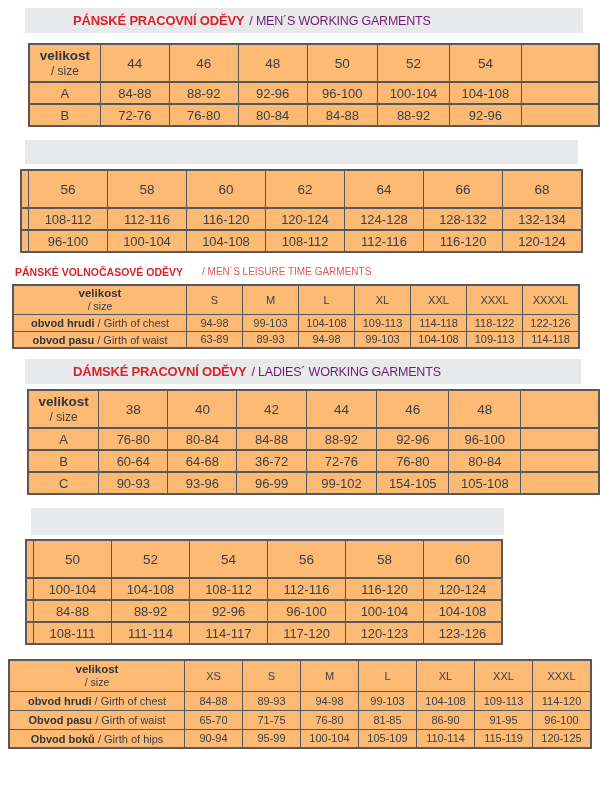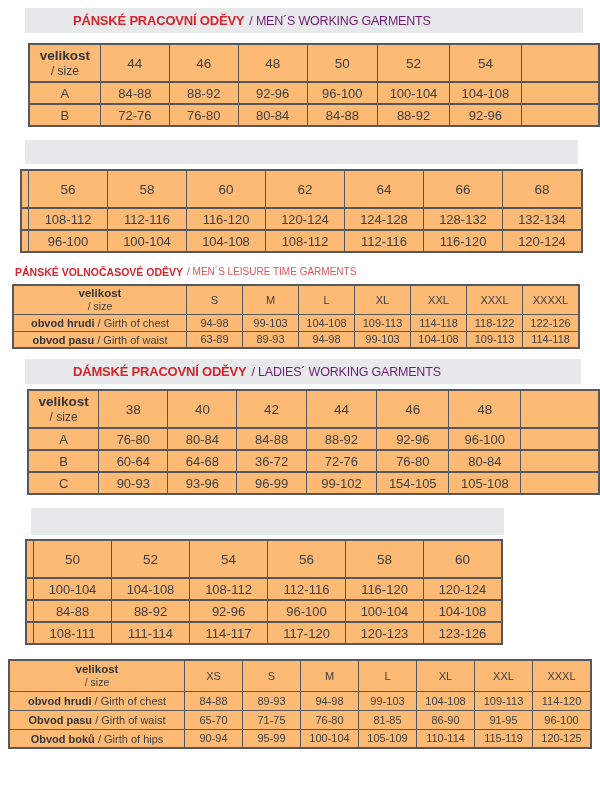--- a/index.html
+++ b/index.html
@@ -15,21 +15,21 @@
   }
   .band .cz{font-weight:bold;color:#d7232b;font-size:13px;letter-spacing:-0.2px;white-space:pre;padding-left:38px;}
   .band .en{color:#701a75;font-size:12.5px;margin-left:5px;letter-spacing:-0.2px;white-space:pre;}
   #band-mens-working{margin:8px 0 0 25px;width:558px;}
   #band-spacer-1{margin:13px 0 0 25px;width:553px;height:24px;}
   #band-ladies-working{margin:10px 0 0 25px;width:556px;}
   #band-spacer-2{margin:13px 0 0 31px;width:473px;height:27px;}
   
   #heading-mens-leisure{margin:11px 0 0 15px;height:15px;display:flex;align-items:center;}
   #heading-mens-leisure .cz{font-weight:bold;color:#d7232b;font-size:10.5px;white-space:pre;}
-  #heading-mens-leisure .en{color:#e2555b;font-size:10px;margin-left:4px;white-space:pre;}
+  #heading-mens-leisure .en{color:#e2555b;font-size:10px;margin-left:19px;white-space:pre;}
   
   table{border-collapse:collapse;table-layout:fixed;}
   .size-table{border:2px solid #57585c;background:#fdba74;}
   .size-table th,.size-table td{
     border:1px solid #57585c;text-align:center;vertical-align:middle;
     padding:0;color:#3f4043;font-weight:normal;overflow:hidden;white-space:nowrap;
   }
   .t-big th,.t-big td{border-top-width:2px;border-bottom-width:2px;}
   .col-h{font-weight:bold;font-size:13.5px;color:#353539;}
   .t-big td.val{font-size:13px;}

